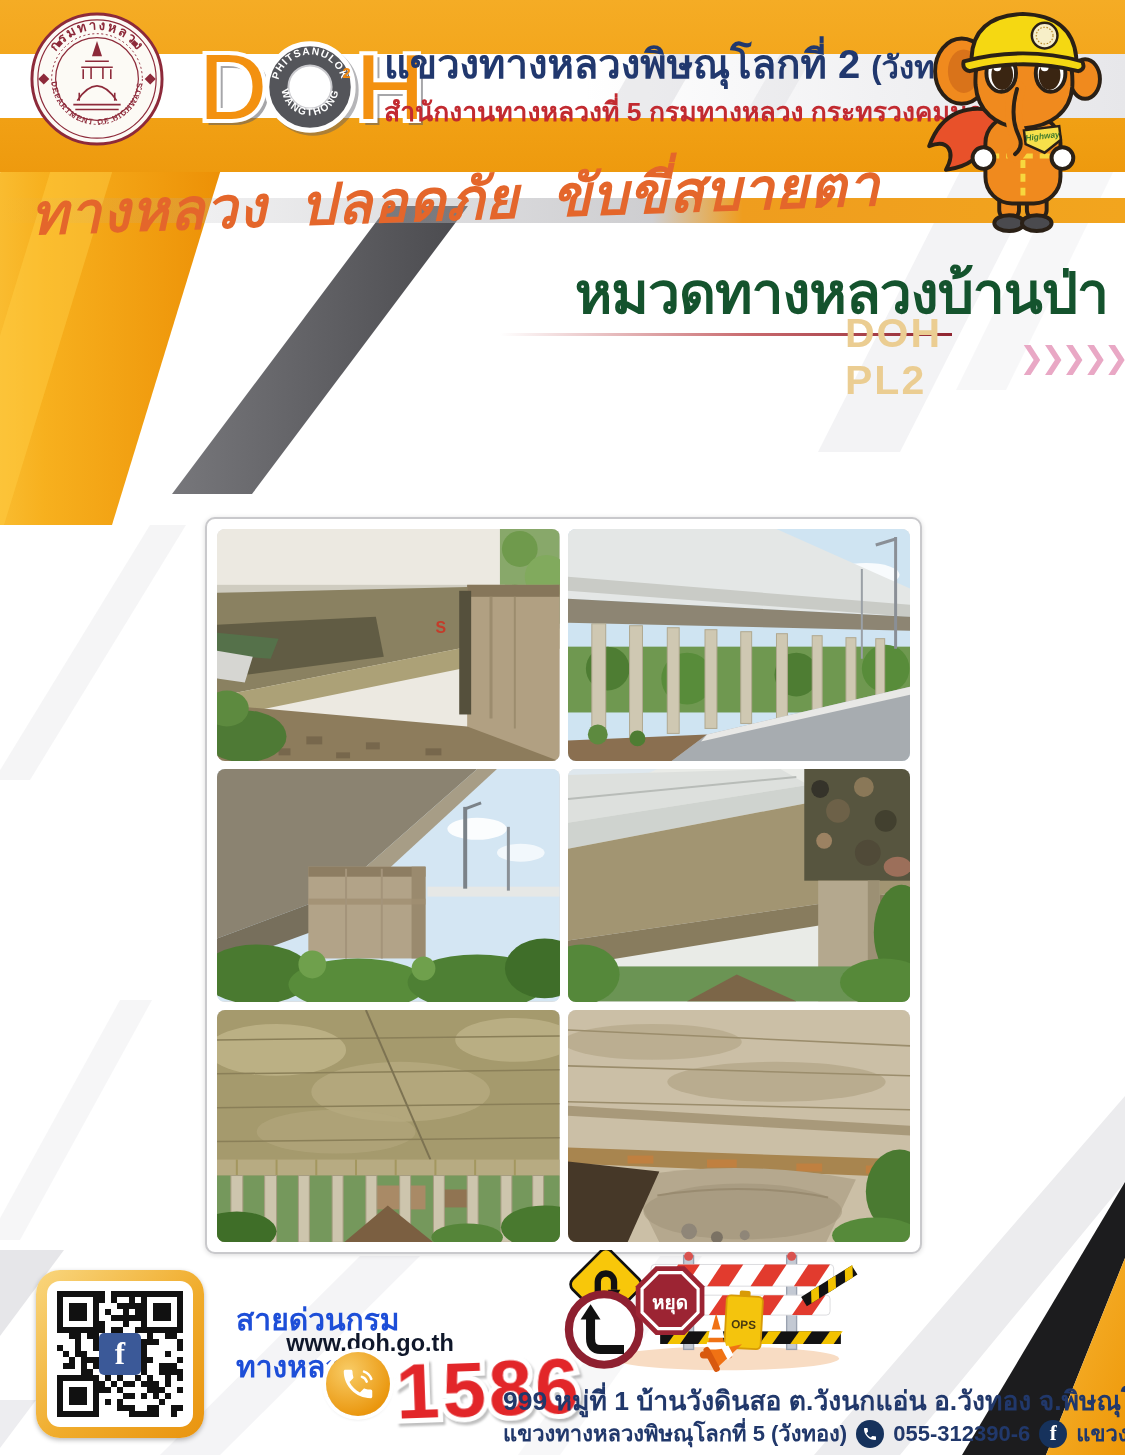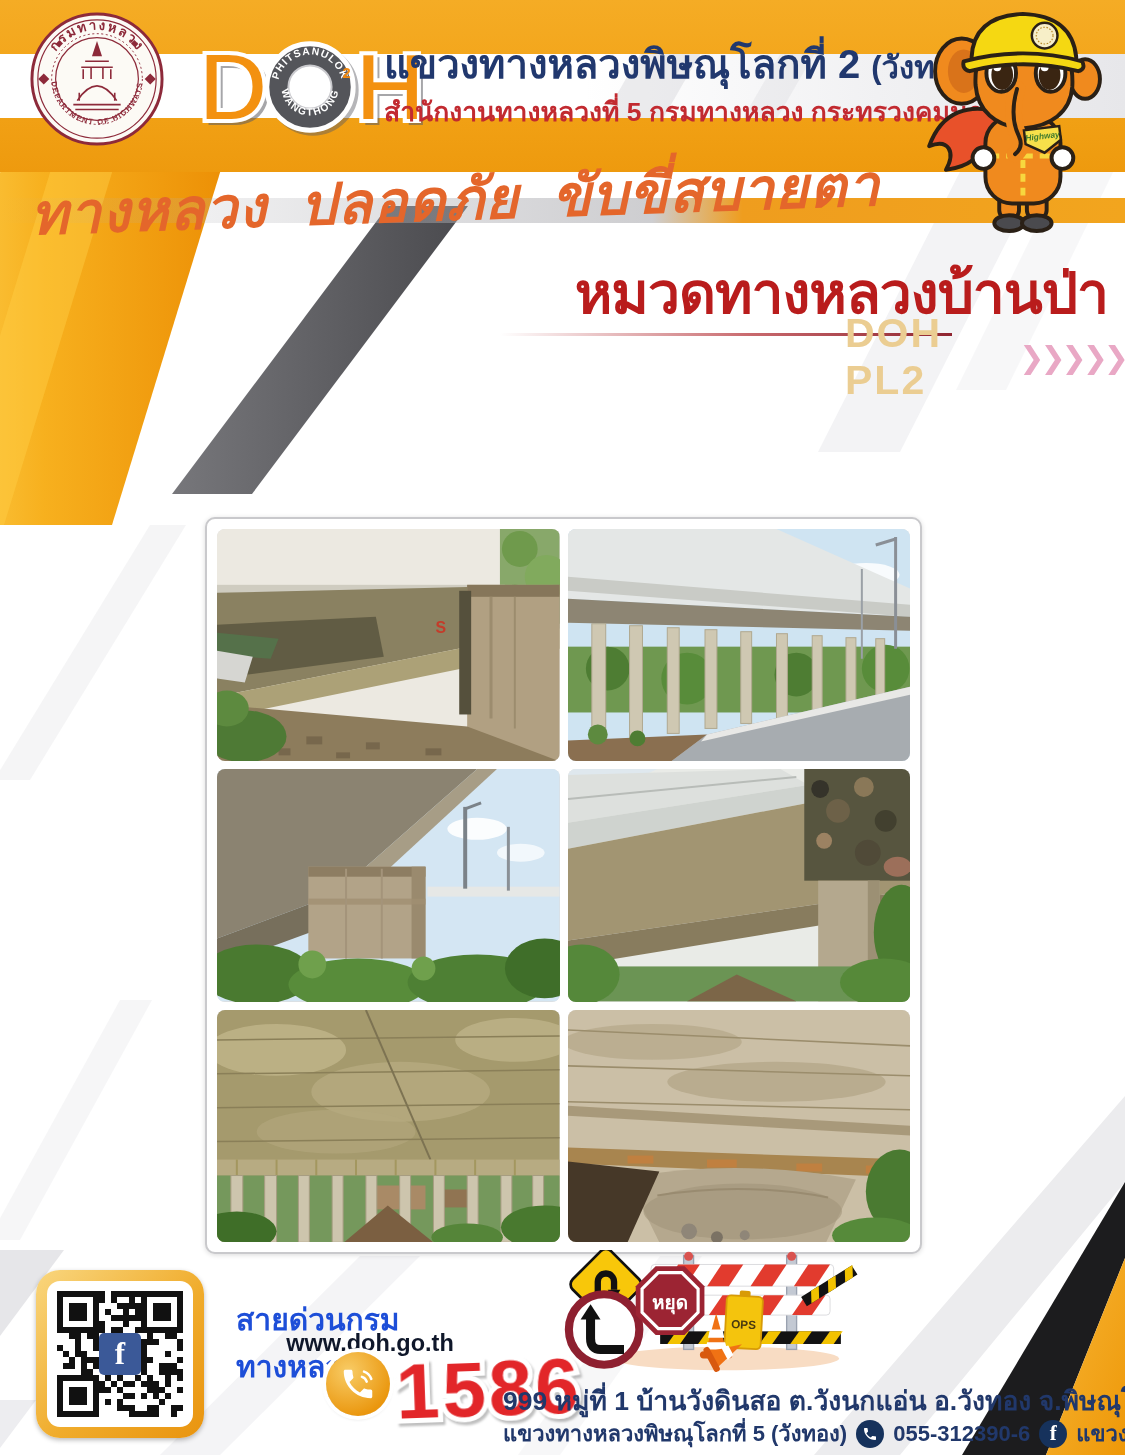--- a/index.html
+++ b/index.html
@@ -32,21 +32,21 @@
   .agency2 { font-size:26.5px; font-weight:700; color:#C22A30; margin-top:3px; white-space:nowrap; }
 
   .mascot { position:absolute; left:924px; top:6px; width:188px; height:232px; z-index:5; }
 
   .slogan { position:absolute; left:30px; top:154px; width:890px; z-index:3;
     font-size:57px; font-weight:800; font-style:italic; color:#E4662B;
     transform:rotate(-2deg); letter-spacing:1px; word-spacing:16px; white-space:nowrap; }
 
   
   .main-title { position:absolute; left:500px; top:248px; width:608px; text-align:right; z-index:3;
-    font-size:57px; font-weight:900; color:#b91c1c; letter-spacing:-1px; white-space:nowrap; }
+    font-size:57px; font-weight:900; color:#14532d; letter-spacing:-1px; white-space:nowrap; }
   .title-underline { position:absolute; left:500px; top:333px; width:452px; height:3px; z-index:3;
     background:linear-gradient(90deg, rgba(190,100,100,0) 0%, #c96a6e 55%, #8f2430 100%); }
   .doh-code { position:absolute; left:845px; top:310px; z-index:3; display:flex; align-items:center; gap:10px; }
   .doh-code .code { font-size:41px; font-weight:900; color:#EBCD92; letter-spacing:2px; }
   .doh-code .chev { font-size:30px; font-weight:900; color:#E9A8C5; letter-spacing:-4px; }
   .info { position:absolute; left:453px; top:340px; z-index:3; font-size:32px; font-weight:700;
     color:#141414; line-height:44px; white-space:nowrap; }
 
   
   .panel { position:absolute; left:205px; top:517px; width:717px; height:737px; z-index:2;

